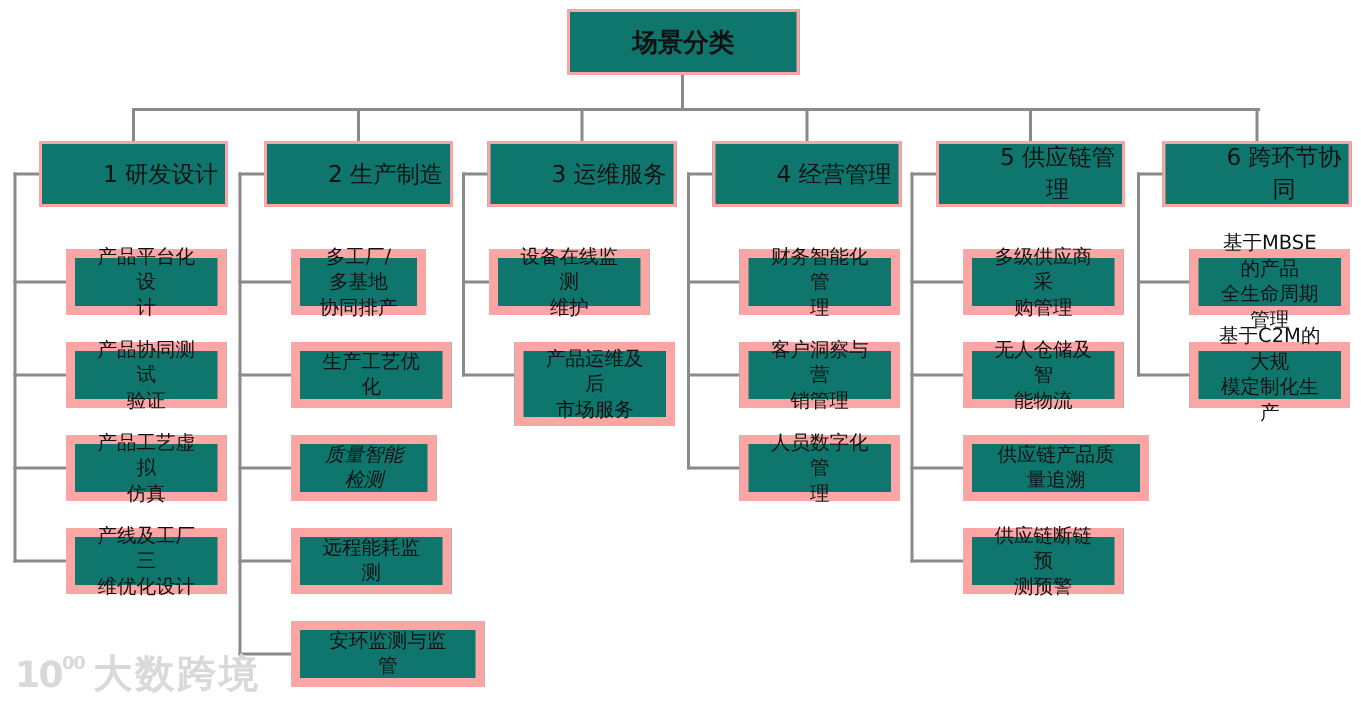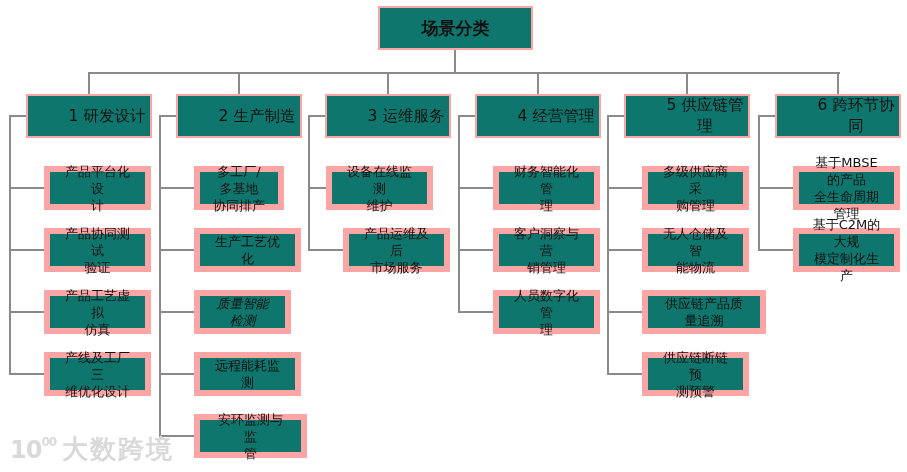--- a/index.html
+++ b/index.html
@@ -112,36 +112,36 @@
       </div>
       <div class="hline" style="left: 159px; top: 311.2px; width: 35px;"></div>
       <div class="box child-box" style="left: 194px; top: 290px; width: 97px; height: 44px; font-style: italic;">
         <span>质量智能检测</span>
       </div>
       <div class="hline" style="left: 159px; top: 373.2px; width: 35px;"></div>
       <div class="box child-box" style="left: 194px; top: 352px; width: 107px; height: 44px;">
         <span>远程能耗监测</span>
       </div>
       <div class="hline" style="left: 159px; top: 435.2px; width: 35px;"></div>
-      <div class="box child-box" style="left: 194px; top: 414px; width: 113px; height: 44px;">
+      <div class="box child-box" style="left: 194px; top: 414px; width: 129px; height: 44px;">
         <span>安环监测与监
 管</span>
       </div>
       <div class="box cat-box" style="left: 176px; top: 94px; width: 126px; height: 44px;">
         <span>2 生产制造</span>
       </div>
       <div class="hline" style="left: 308px; top: 115.2px; width: 17px;"></div>
       <div class="vline" style="left: 308px; top: 115.2px; height: 135.6px;"></div>
       <div class="hline" style="left: 308px; top: 187.2px; width: 35px;"></div>
       <div class="box child-box" style="left: 326px; top: 166px; width: 107px; height: 44px;">
         <span>设备在线监测
 维护</span>
       </div>
       <div class="hline" style="left: 308px; top: 249.2px; width: 35px;"></div>
-      <div class="box child-box" style="left: 343px; top: 228px; width: 107px; height: 44px;">
+      <div class="box child-box" style="left: 343px; top: 228px; width: 107px; height: 56px;">
         <span>产品运维及后
 市场服务</span>
       </div>
       <div class="box cat-box" style="left: 325px; top: 94px; width: 126px; height: 44px;">
         <span>3 运维服务</span>
       </div>
       <div class="hline" style="left: 458px; top: 115.2px; width: 17px;"></div>
       <div class="vline" style="left: 458px; top: 115.2px; height: 197.6px;"></div>
       <div class="hline" style="left: 458px; top: 187.2px; width: 35px;"></div>
       <div class="box child-box" style="left: 493px; top: 166px; width: 107px; height: 44px;">

